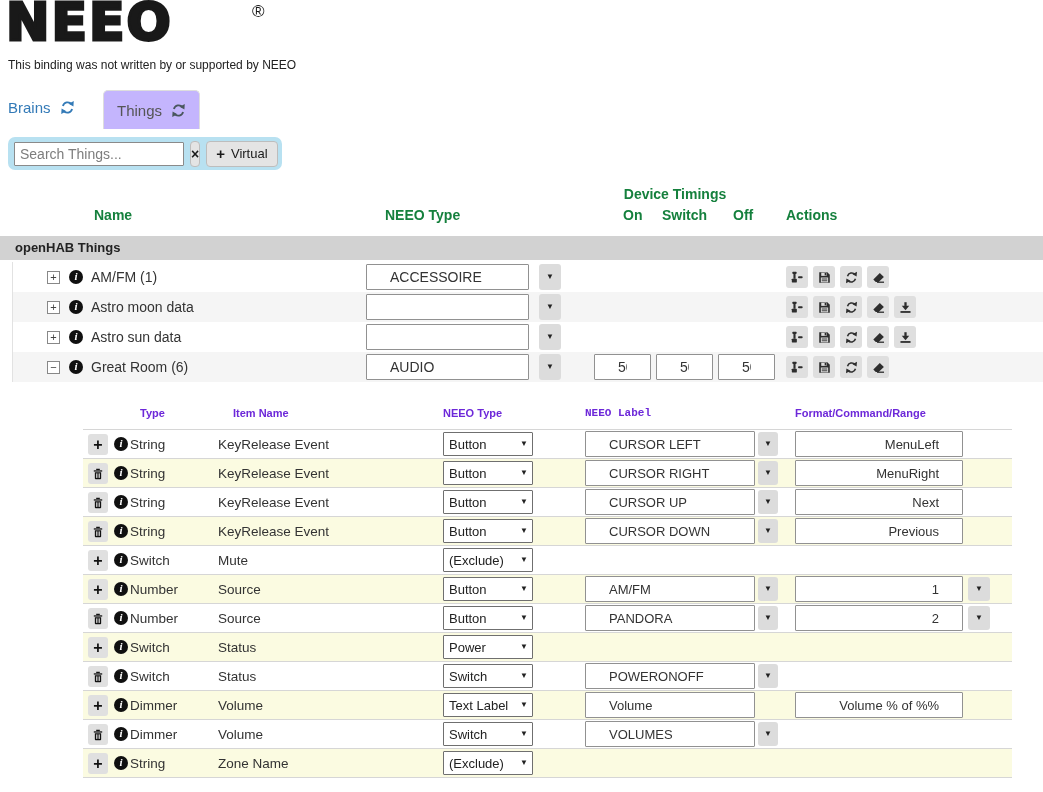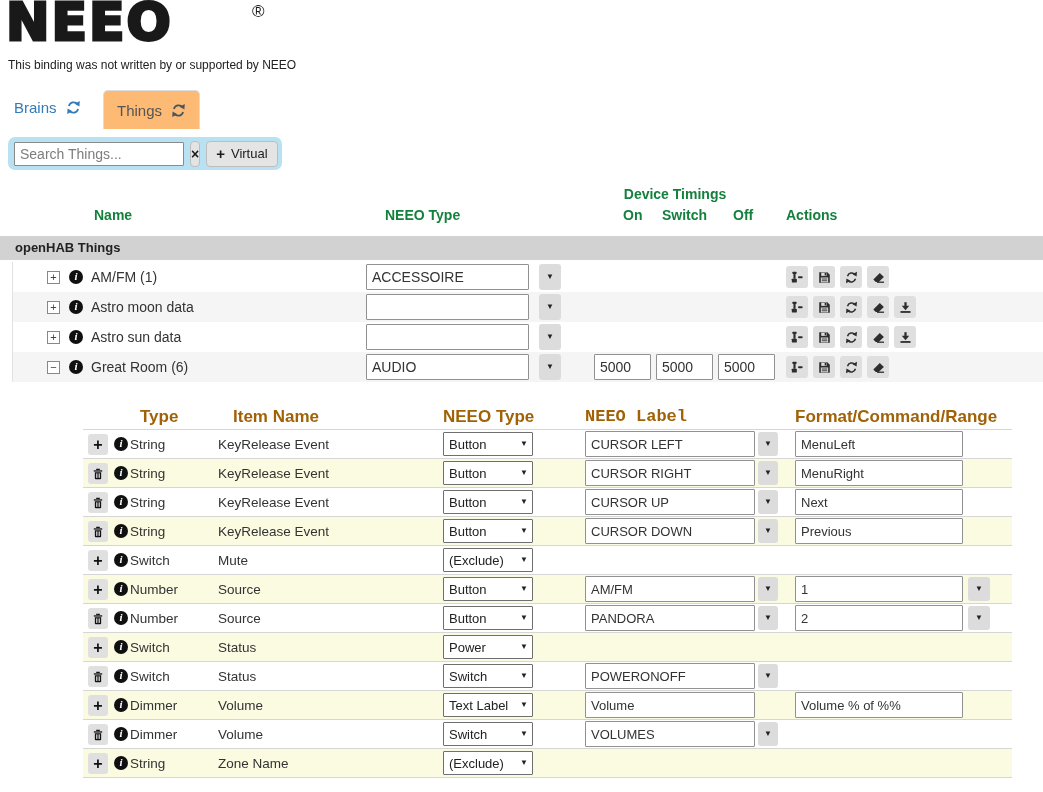--- a/index.html
+++ b/index.html
@@ -11,23 +11,23 @@
   .logo { position:absolute; left:6px; top:-8px; font-family:"DejaVu Sans", sans-serif;
           font-weight:700; font-size:52px; color:#191919; letter-spacing:2px;
           -webkit-text-stroke:3px #191919; }
   .logo-reg { position:absolute; left:252px; top:2px; font-size:17px; color:#191919;
               font-weight:400; -webkit-text-stroke:0; font-family:"Liberation Sans",sans-serif; }
   .tagline { position:absolute; left:296px; top:17px; font-style:italic; font-size:17px; color:#3b3b3b; }
   .disclaimer { position:absolute; left:8px; top:58px; font-size:12px; color:#222; }
 
   
   .tab { display:flex; align-items:center; gap:9px; font-size:15px; }
-  .tab-inactive { position:absolute; left:14px; top:99px; color:#337ab7; cursor:pointer; }
+  .tab-inactive { position:absolute; left:8px; top:99px; color:#337ab7; cursor:pointer; }
   .tab-active { position:absolute; left:103px; top:90px; width:97px; height:39px;
-                justify-content:center; background:#fdba74; border:1px solid #ddd; border-bottom:0;
+                justify-content:center; background:#c4b5fd; border:1px solid #ddd; border-bottom:0;
                 border-radius:5px 5px 0 0; color:#555; }
   .refresh-blue { color:#337ab7; }
   .refresh-dark { color:#49565e; }
   .icon-svg { display:inline-block; }
   .icon-svg svg { display:block; }
 
   
   .search-panel { position:absolute; left:8px; top:137px; width:274px; height:33px;
                   background:#b8e1f1; border-radius:7px; display:flex; align-items:center;
                   padding:0 5px 0 6px; gap:6px; }
@@ -61,55 +61,55 @@
   .thing-row.striped { background:#f5f5f5; }
   .expander { position:absolute; width:13px; height:13px; border:1px solid #888; background:#fff;
               color:#444; font-size:11px; line-height:10px; text-align:center; cursor:pointer; }
   .t-expander { left:34px; top:9px; }
   .info-icon { position:absolute; width:14px; height:14px; border-radius:50%; background:#101010;
                color:#fff; font-family:"Liberation Serif", serif; font-weight:bold; font-style:italic;
                font-size:11px; line-height:13px; text-align:center; cursor:pointer; }
   .t-info { left:56px; top:8px; }
   .t-name { position:absolute; left:78px; top:7px; font-size:14px; color:#333; white-space:nowrap; }
   .text-input { border:1px solid #919191; border-radius:1px; font-size:14px; color:#333;
-                padding:1px 5px; background:#fff; font-family:"Liberation Sans",sans-serif; }
+                padding:1px 23px; background:#fff; font-family:"Liberation Sans",sans-serif; }
   .t-input { position:absolute; left:353px; top:2px; width:163px; height:26px; }
   .caret-btn { background:#dcdcdc; border:0; border-radius:3px; display:flex; align-items:center;
                justify-content:center; cursor:pointer; color:#222; }
   .tri { font-size:8px; line-height:8px; }
   .t-caret { position:absolute; left:526px; top:2px; width:22px; height:26px; }
   .t-timing { position:absolute; top:2px; width:57px; height:26px; }
   .t-timing.t1 { left:581px; } .t-timing.t2 { left:643px; } .t-timing.t3 { left:705px; }
   .t-actions { position:absolute; left:773px; top:4px; display:flex; gap:5px; }
   .action-btn { width:22px; height:22px; background:#dfdfdf; border:0; border-radius:3px;
                 display:flex; align-items:center; justify-content:center; color:#2d2d2d; cursor:pointer; }
 
   
   .items-region { position:absolute; left:83px; top:400px; width:929px; }
   .items-head { position:relative; height:29px; }
-  .i-col-head { position:absolute; top:7px; font-weight:bold; font-size:17px; color:#a16207; white-space:nowrap; }
+  .i-col-head { position:absolute; top:7px; font-weight:bold; font-size:11px; color:#6d28d9; white-space:nowrap; }
   .ih-type { left:57px; } .ih-item { left:150px; } .ih-neeotype { left:360px; }
   .ih-label { left:502px;font-family:Liberation Mono, monospace; } .ih-format { left:712px; }
   .items-rows { border-bottom:1px solid #d6d6d6; }
   .item-row { position:relative; height:29px; background:#fff; border-top:1px solid #d6d6d6; }
   .item-row.striped { background:#fbfbe1; }
   .i-btn { position:absolute; left:5px; top:4px; width:20px; height:21px; background:#e0e0e0;
            border:0; border-radius:3px; display:flex; align-items:center; justify-content:center;
            color:#111; cursor:pointer; font-family:"Liberation Sans",sans-serif; }
   .i-btn .plus-glyph { font-size:16px; line-height:16px; }
   .i-info { left:31px; top:7px; }
   .i-text { position:absolute; top:7px; font-size:13.5px; color:#333; white-space:nowrap; }
   .i-type { left:47px; } .i-item { left:135px; }
   .fake-select { position:absolute; left:360px; top:2px; width:90px; height:24px; background:#fff;
                  border:1px solid #6f6f6f; border-radius:1px; display:flex; align-items:center;
                  justify-content:space-between; padding:0 4px 0 5px; font-size:13px; color:#222;
                  cursor:pointer; white-space:nowrap; }
   .i-label-input { position:absolute; left:502px; top:1px; width:170px; height:26px; font-size:13px; }
   .i-label-caret { position:absolute; left:675px; top:2px; width:20px; height:24px; }
-  .i-format-input { position:absolute; left:712px; top:1px; width:168px; height:26px; font-size:13px; }
+  .i-format-input { position:absolute; left:712px; top:1px; width:168px; height:26px; font-size:13px;text-align:right; }
   .i-format-caret { position:absolute; left:885px; top:2px; width:22px; height:24px; }
 </style>
 </head>
 <body>
 
 <div class="page">
 
   <div class="logo">NEEO</div>
   <div class="logo-reg">®</div>
   <div class="disclaimer">This binding was not written by or supported by NEEO</div>

